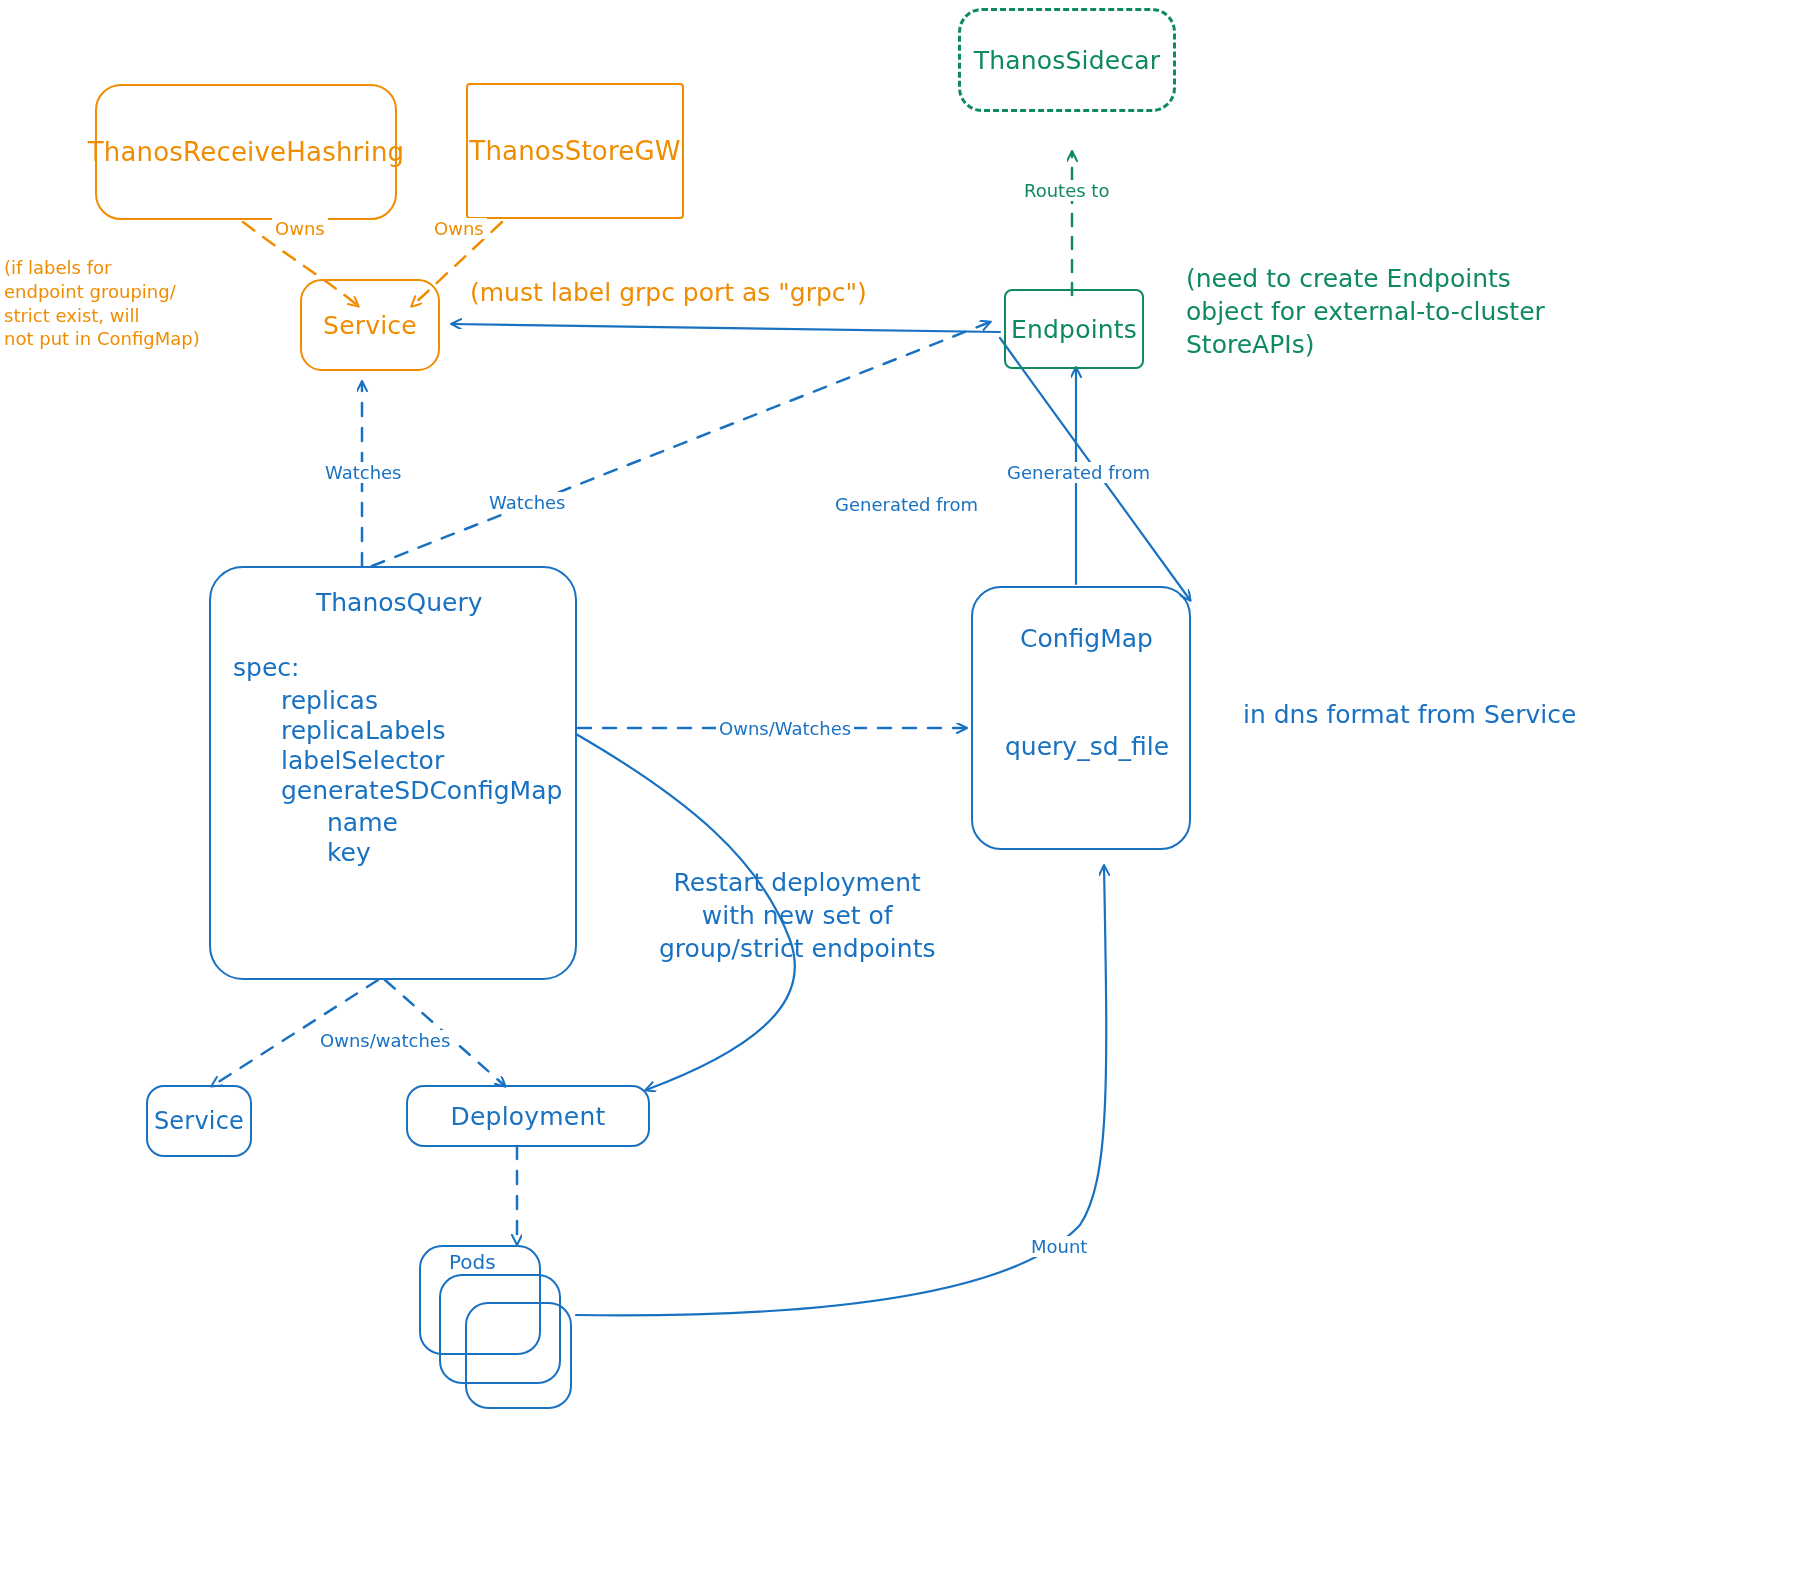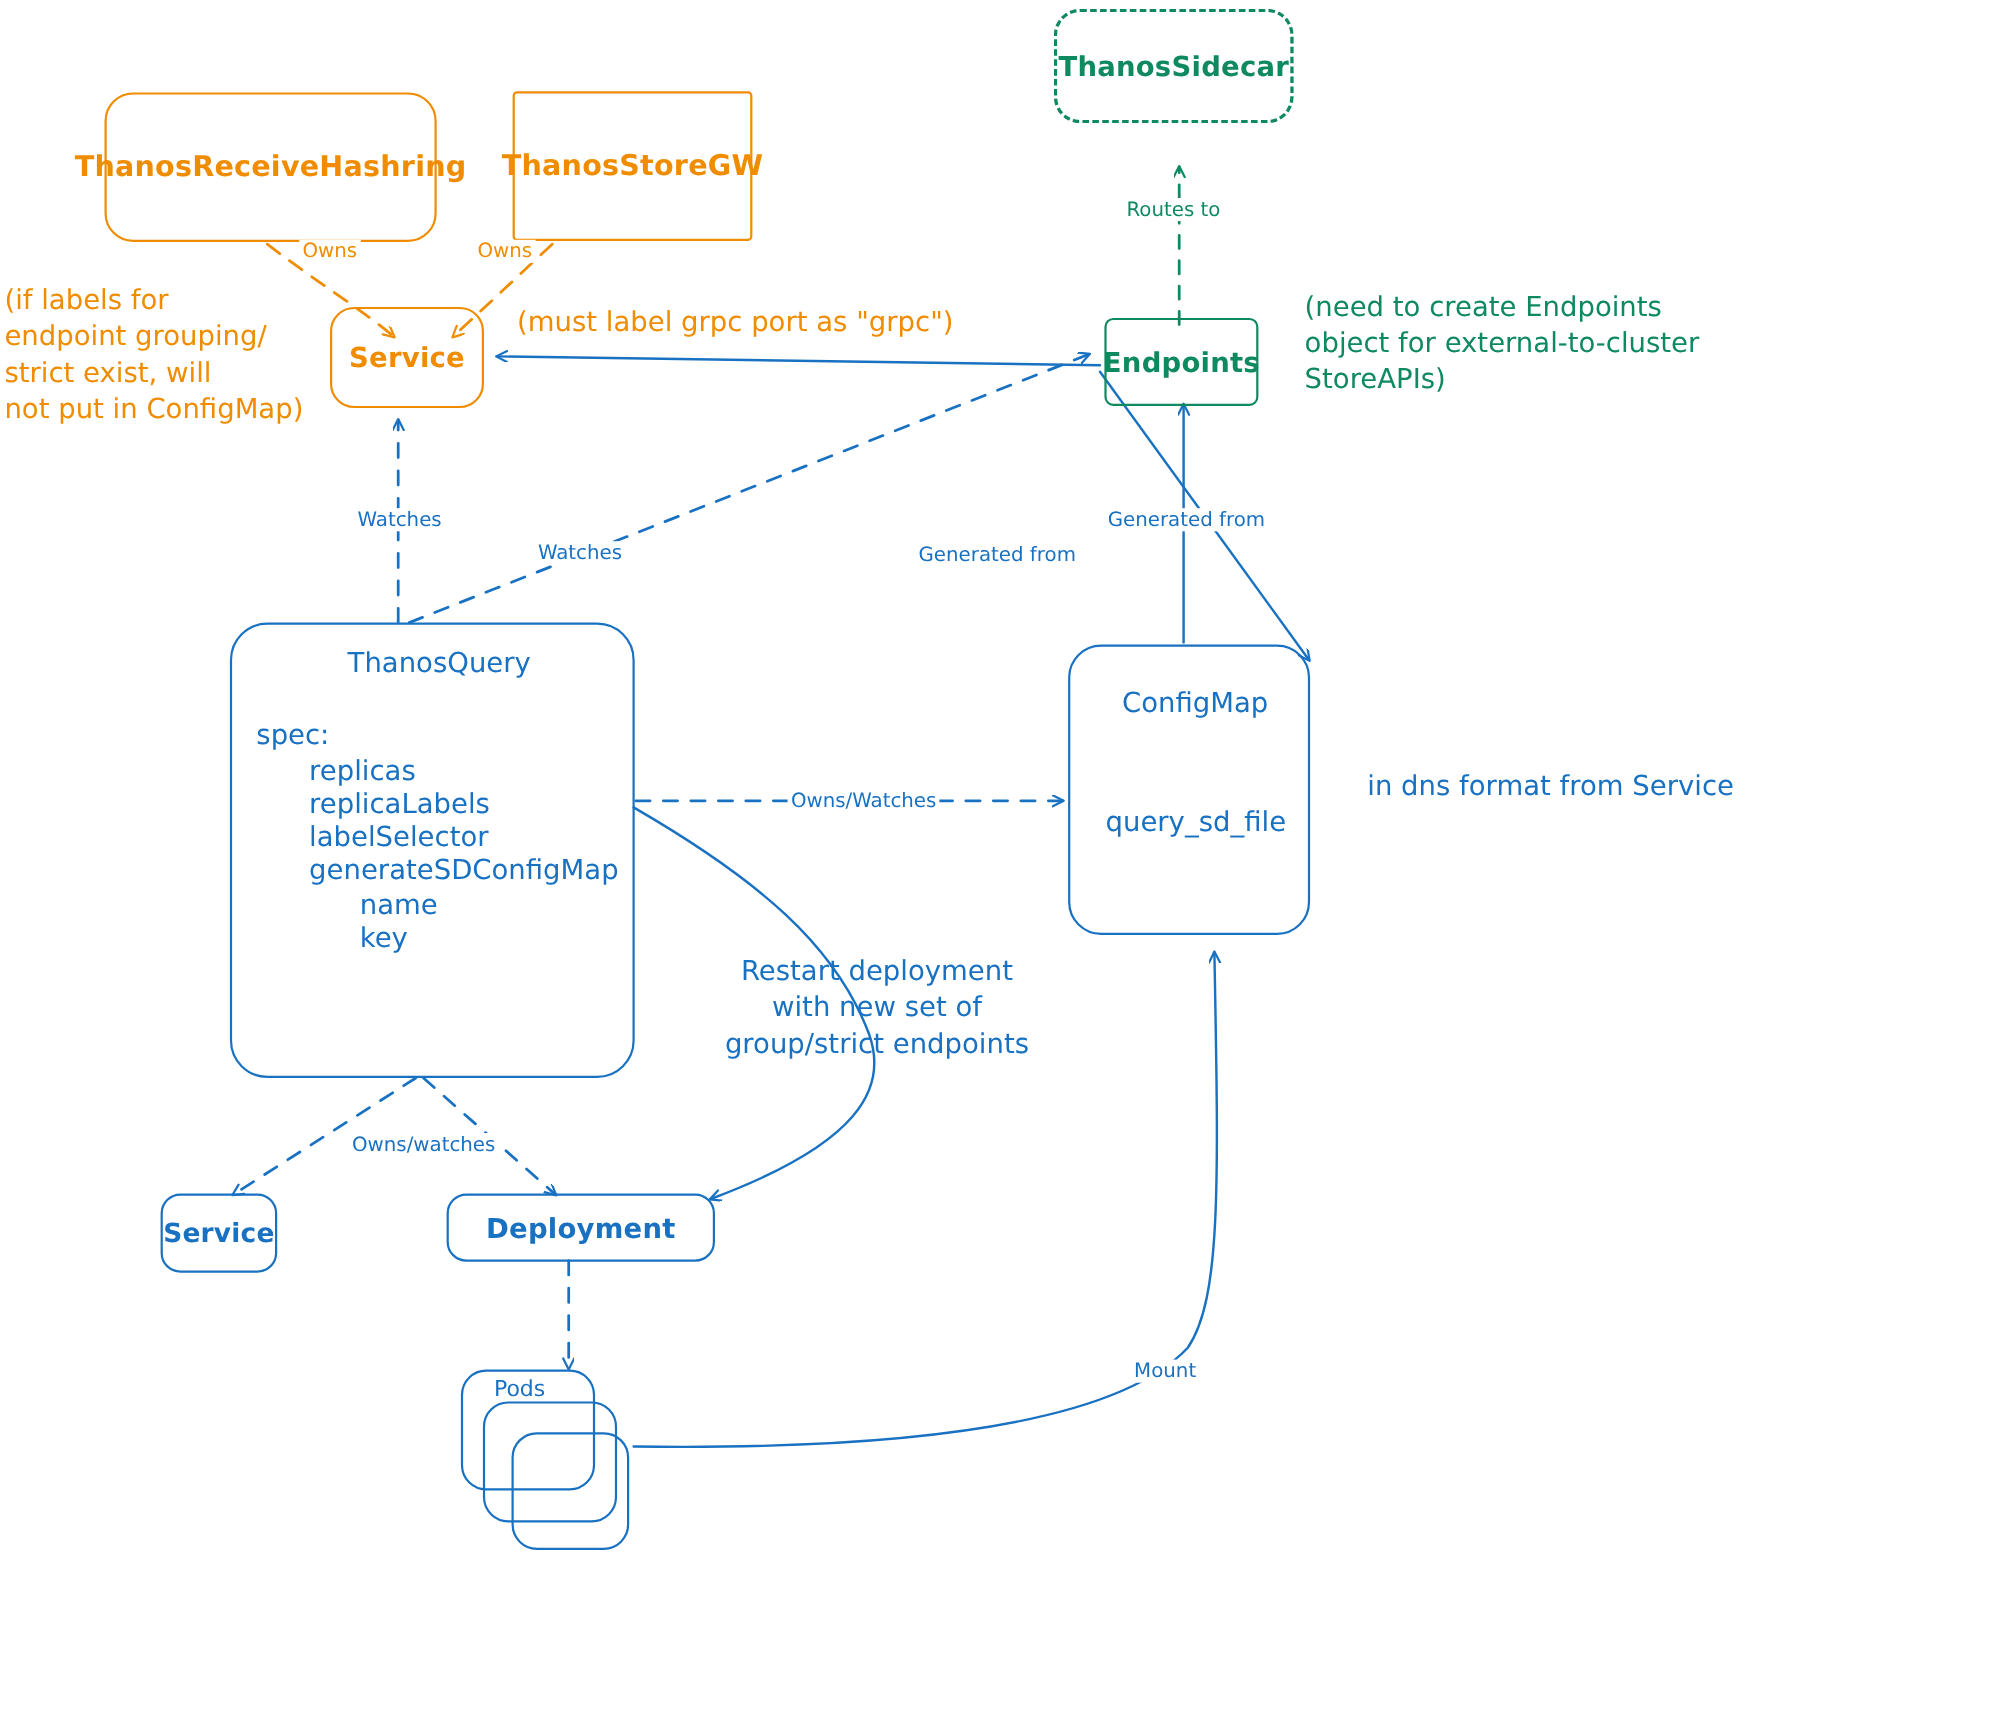--- a/index.html
+++ b/index.html
@@ -19,21 +19,21 @@
     box-sizing:border-box;
     display:flex;
     align-items:center;
     justify-content:center;
     border-style:solid;
     border-width:2px;
     background:transparent;
   }
   .node .label{
     font-family:"DejaVu Sans", sans-serif;
-    font-weight:700;
+    font-weight:400;
     letter-spacing:.2px;
     white-space:nowrap;
   }
   .orange{border-color:#f08c00;color:#f08c00;}
   .green{border-color:#0f8a5f;color:#0f8a5f;}
   .blue{border-color:#1971c2;color:#1971c2;}
   .dashed{border-style:dashed;border-width:3px;}
   .txt{
     position:absolute;
     white-space:pre;
@@ -181,21 +181,21 @@
   <div class="edge-label t-blue" style="left:1004px;top:462px;font-size:18px;">Generated from</div>
 
   <div class="edge-label t-blue" style="left:832px;top:494px;font-size:18px;">Generated from</div>
 
   <div class="edge-label t-blue" style="left:716px;top:718px;font-size:18px;">Owns/Watches</div>
 
   <div class="edge-label t-blue" style="left:317px;top:1030px;font-size:18px;">Owns/watches</div>
 
   <div class="edge-label t-blue" style="left:1028px;top:1236px;font-size:18px;">Mount</div>
 
-  <div class="txt t-orange" style="left:4px;top:256px;font-size:25px;">(if labels for
+  <div class="txt t-orange" style="left:4px;top:256px;font-size:18px;">(if labels for
 endpoint grouping/
 strict exist, will
 not put in ConfigMap)</div>
 
   <div class="txt t-orange" style="left:470px;top:276px;font-size:25px;">(must label grpc port as "grpc")</div>
 
   <div class="txt t-green" style="left:1186px;top:262px;font-size:25px;">(need to create Endpoints
 object for external-to-cluster
 StoreAPIs)</div>
 

